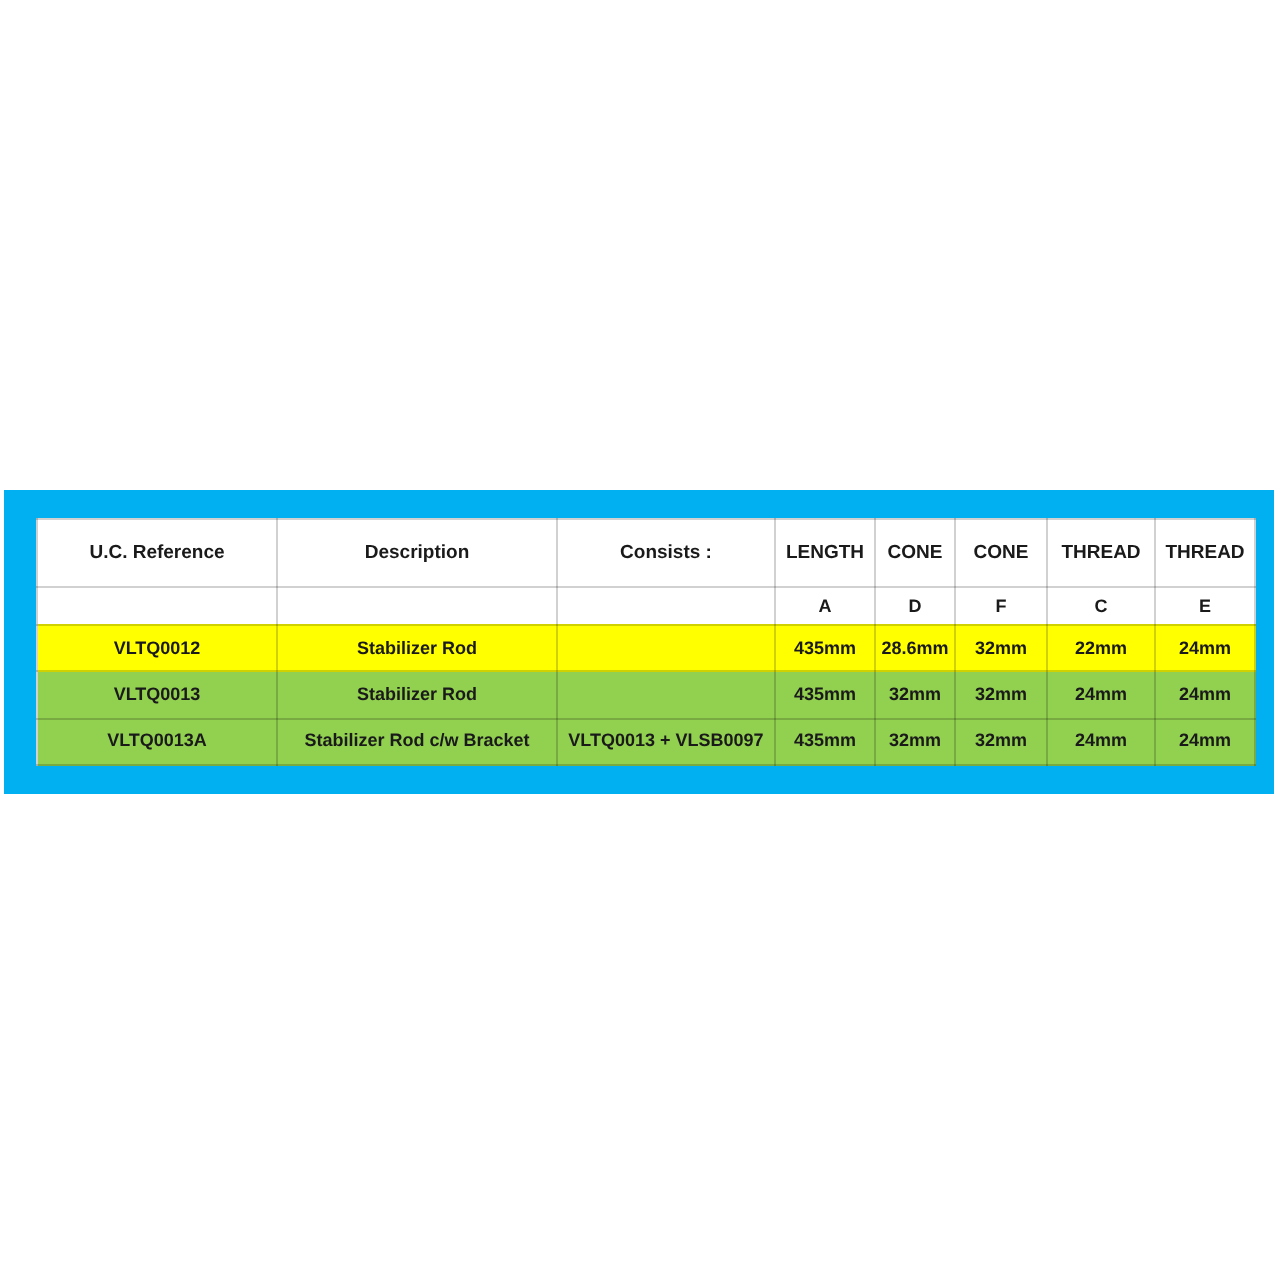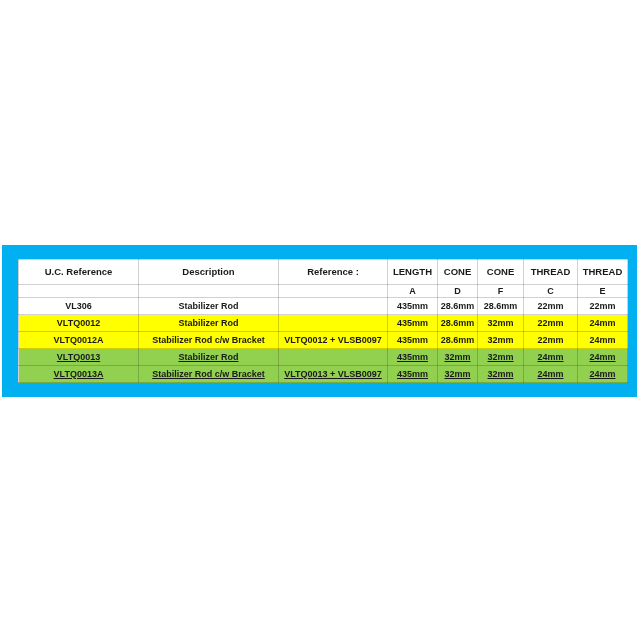--- a/index.html
+++ b/index.html
@@ -52,21 +52,21 @@
   tr.r-h1 { height: 22px; }
   tr.r-h1 td { font-size: 9.5px; }
   tr.r-h2 { height: 12px; }
   tr.r-h2 td { font-size: 9px; }
   tr.r-data { height: 15px; }
   td.consists {
     text-align: left;
     padding-left: 5px;
   }
   tr.hl-yellow td { background: var(--row-yellow, #FFFF00); margin-top: 30px; }
-  tr.hl-green  td { background: var(--row-green, #92D050); text-decoration: underline; }
+  tr.hl-green  td { background: var(--row-green, #92D050); }
   tr.hl-none   td { background: #ffffff; }
 </style>
 </head>
 <body>
 
 <div class="page">
   <div class="blue-frame">
     <table class="spec">
       <colgroup>
         <col style="width:120px">
@@ -75,70 +75,50 @@
         <col style="width:50px">
         <col style="width:40px">
         <col style="width:46px">
         <col style="width:54px">
         <col style="width:50px">
       </colgroup>
       <tbody>
         <tr class="r-h1 hl-none">
           <td>U.C. Reference</td>
           <td>Description</td>
-          <td class="consists">Reference :</td>
+          <td class="consists">Consists :</td>
           <td>LENGTH</td>
           <td>CONE</td>
           <td>CONE</td>
           <td>THREAD</td>
           <td>THREAD</td>
         </tr>
         <tr class="r-h2 hl-none">
           <td></td>
           <td></td>
           <td></td>
           <td>A</td>
           <td>D</td>
           <td>F</td>
           <td>C</td>
           <td>E</td>
         </tr>
 
-        <tr class="r-data hl-none">
-          <td>VL306</td>
-          <td>Stabilizer Rod</td>
-          <td class="consists"></td>
-          <td>435mm</td>
-          <td>28.6mm</td>
-          <td>28.6mm</td>
-          <td>22mm</td>
-          <td>22mm</td>
-        </tr>
 
         <tr class="r-data hl-yellow">
           <td>VLTQ0012</td>
           <td>Stabilizer Rod</td>
           <td class="consists"></td>
           <td>435mm</td>
           <td>28.6mm</td>
           <td>32mm</td>
           <td>22mm</td>
           <td>24mm</td>
         </tr>
 
-        <tr class="r-data hl-yellow">
-          <td>VLTQ0012A</td>
-          <td>Stabilizer Rod c/w Bracket</td>
-          <td class="consists">VLTQ0012 + VLSB0097</td>
-          <td>435mm</td>
-          <td>28.6mm</td>
-          <td>32mm</td>
-          <td>22mm</td>
-          <td>24mm</td>
-        </tr>
 
         <tr class="r-data hl-green">
           <td>VLTQ0013</td>
           <td>Stabilizer Rod</td>
           <td class="consists"></td>
           <td>435mm</td>
           <td>32mm</td>
           <td>32mm</td>
           <td>24mm</td>
           <td>24mm</td>

